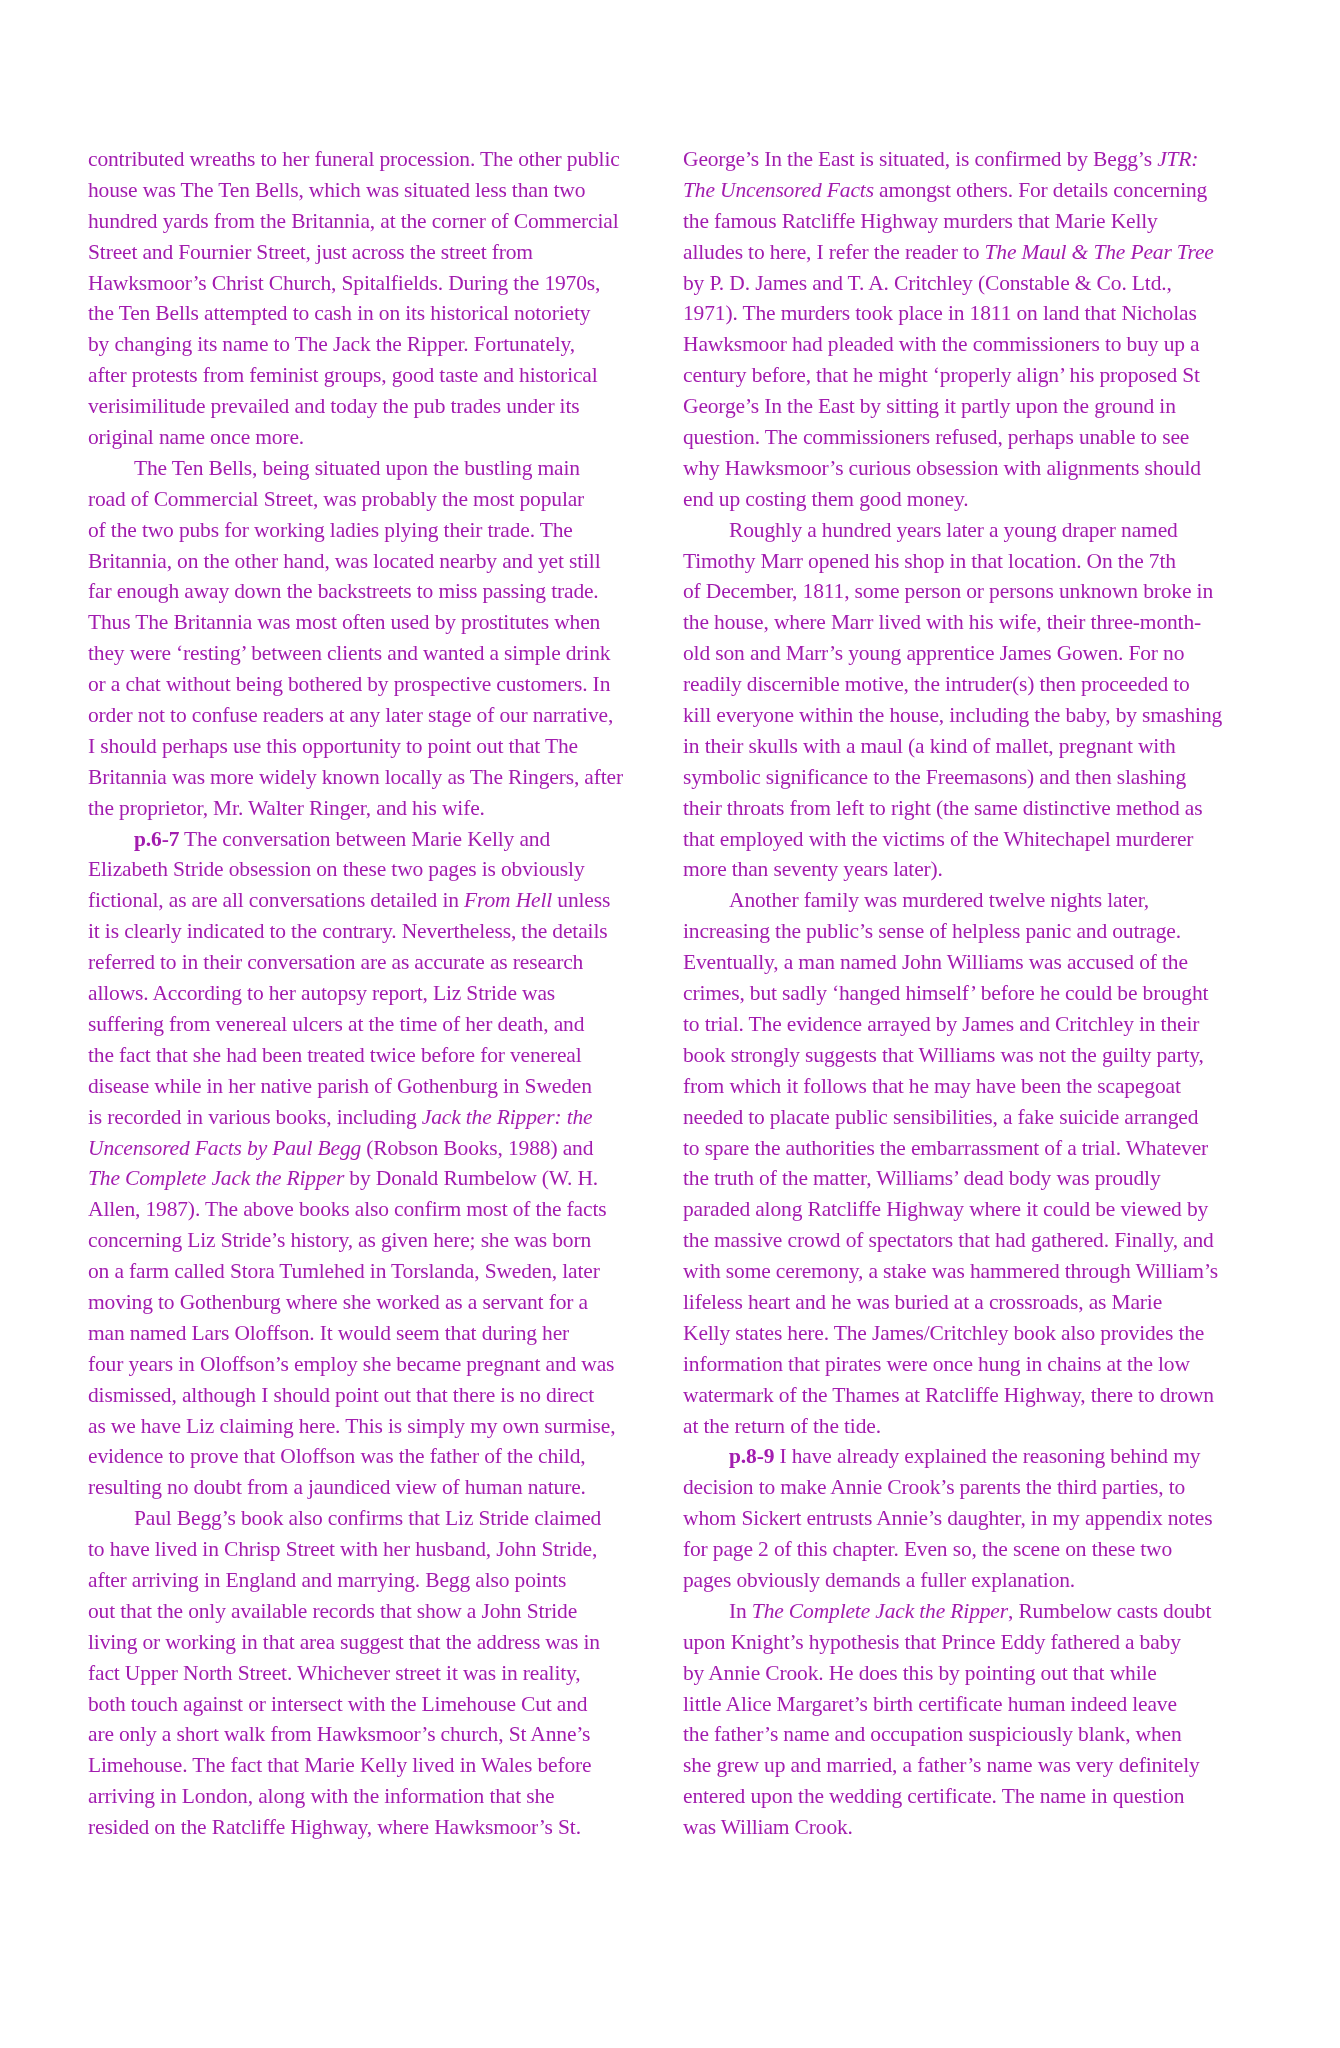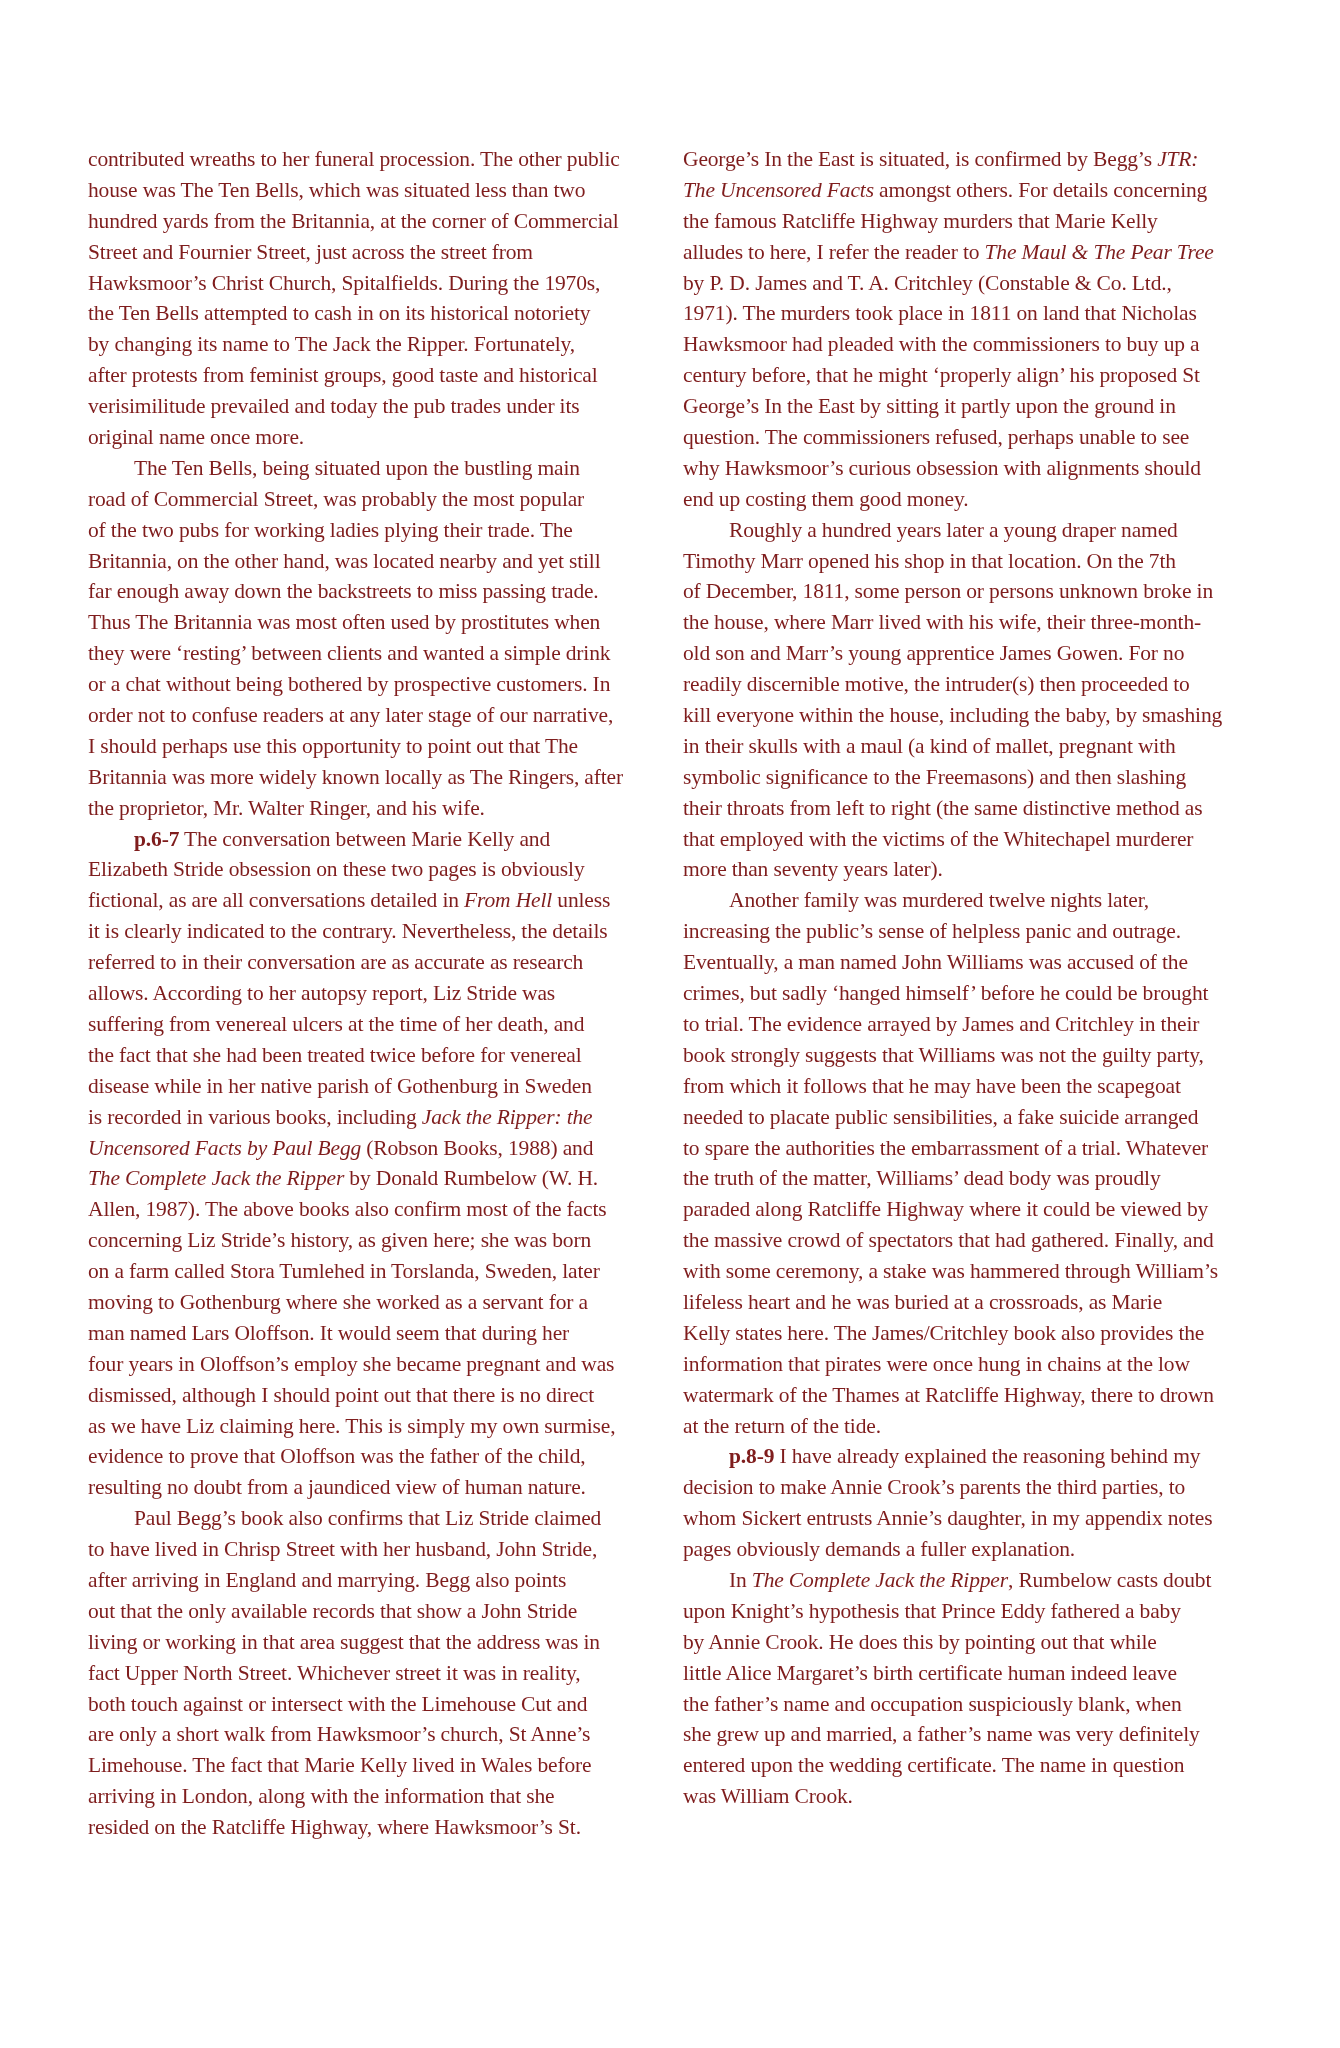--- a/index.html
+++ b/index.html
@@ -4,21 +4,21 @@
 <style>
   html, body { margin: 0; padding: 0; background: #ffffff; }
   body { width: 1340px; height: 2048px; position: relative; overflow: hidden; }
   .page {
     position: absolute; left: 0; top: 0; width: 1340px; height: 2048px;
     background: #ffffff;
   }
   .col {
     position: absolute; top: 144px;
     font-family: "Liberation Serif", "DejaVu Serif", serif;
-    font-size: 21.5px; line-height: 30.9px; color: #7f1d1d;
+    font-size: 21.5px; line-height: 30.9px; color: #a21caf;
     white-space: nowrap;
   }
   .col.left { left: 88px; width: 560px; }
   .col.right { left: 683px; width: 580px; }
   .line { display: block; height: 30.9px; letter-spacing: -0.15px; }
   .line.indent { padding-left: 46px; }
   .it { font-style: italic; }
   .b { font-weight: bold; }
 </style>
 </head>
@@ -121,20 +121,21 @@
       <span class="line"><span>the massive crowd of spectators that had gathered. Finally, and</span></span>
       <span class="line"><span>with some ceremony, a stake was hammered through William’s</span></span>
       <span class="line"><span>lifeless heart and he was buried at a crossroads, as Marie</span></span>
       <span class="line"><span>Kelly states here. The James/Critchley book also provides the</span></span>
       <span class="line"><span>information that pirates were once hung in chains at the low</span></span>
       <span class="line"><span>watermark of the Thames at Ratcliffe Highway, there to drown</span></span>
       <span class="line"><span>at the return of the tide.</span></span>
       <span class="line indent"><span class="b">p.8-9</span><span> I have already explained the reasoning behind my</span></span>
       <span class="line"><span>decision to make Annie Crook’s parents the third parties, to</span></span>
       <span class="line"><span>whom Sickert entrusts Annie’s daughter, in my appendix notes</span></span>
+      <span class="line"><span>for page 2 of this chapter. Even so, the scene on these two</span></span>
       <span class="line"><span>pages obviously demands a fuller explanation.</span></span>
       <span class="line indent"><span>In </span><span class="it">The Complete Jack the Ripper</span><span>, Rumbelow casts doubt</span></span>
       <span class="line"><span>upon Knight’s hypothesis that Prince Eddy fathered a baby</span></span>
       <span class="line"><span>by Annie Crook. He does this by pointing out that while</span></span>
       <span class="line"><span>little Alice Margaret’s birth certificate human indeed leave</span></span>
       <span class="line"><span>the father’s name and occupation suspiciously blank, when</span></span>
       <span class="line"><span>she grew up and married, a father’s name was very definitely</span></span>
       <span class="line"><span>entered upon the wedding certificate. The name in question</span></span>
       <span class="line"><span>was William Crook.</span></span>
     </div>

